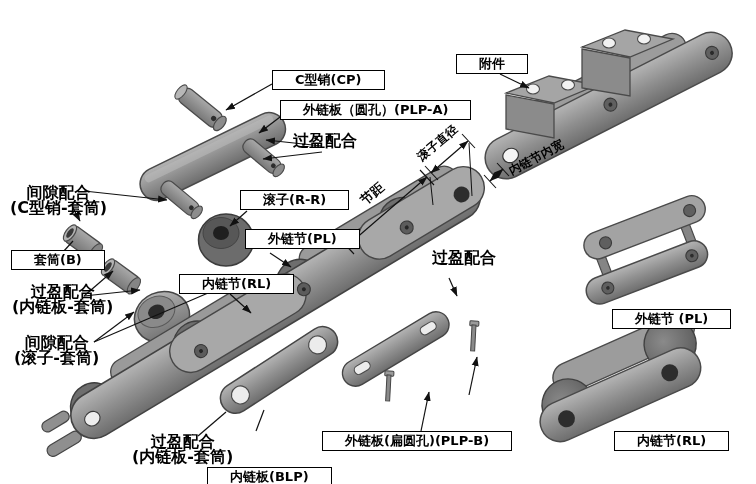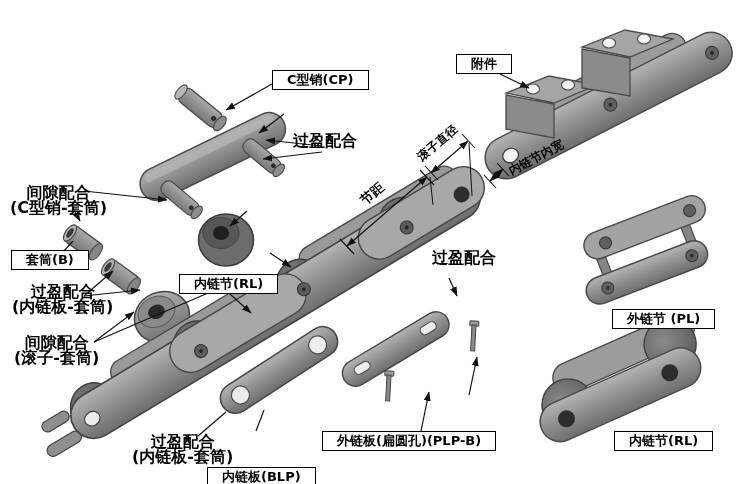--- a/index.html
+++ b/index.html
@@ -1,20 +1,20 @@
 <!DOCTYPE html>
 <html><head>
 <meta charset="utf-8">
 <style>
   html,body{margin:0;padding:0;background:#fff;}
   .stage{position:relative;width:756px;height:484px;background:#fff;overflow:hidden;
          font-family:"DejaVu Sans","Liberation Sans",sans-serif;}
   svg.art{position:absolute;left:0;top:0;z-index:1;}
   .box-label{position:absolute;border:1.6px solid #000;background:#fff;color:#000;
-             font-weight:bold;font-size:13px;line-height:16px;padding:1px 14px;
+             font-weight:bold;font-size:13px;line-height:16px;padding:1px 22px;
              white-space:nowrap;z-index:3;}
   .fit-label{position:absolute;color:#000;font-weight:bold;font-size:16px;line-height:15px;
              text-align:center;white-space:nowrap;z-index:3;}
   .fit-label.left{text-align:left;}
   .dim-text{font-weight:bold;fill:#000;}
 </style>
 </head>
 <body>
 
 <div class="stage">
@@ -223,21 +223,24 @@
 
   <g>
     <line x1="490" y1="181" x2="503" y2="169" stroke="#111" stroke-width="1.2" marker-start="url(#arrS)" marker-end="url(#arrE)"></line>
     <line x1="484" y1="175" x2="496" y2="188" stroke="#111" stroke-width="1.1"></line>
     <line x1="497" y1="163" x2="509" y2="176" stroke="#111" stroke-width="1.1"></line>
     <text class="dim-text" transform="translate(538,161) rotate(-28)" text-anchor="middle" font-size="12">内链节内宽</text>
   </g>
 </svg>
 
 <div class="box-label" style="left:272px;top:70px;">C型销(CP)</div>
+<div class="box-label" style="left:280px;top:100px;">外链板（圆孔）(PLP-A)</div>
 <div class="box-label" style="left:456px;top:54px;">附件</div>
+<div class="box-label" style="left:240px;top:190px;">滚子(R-R)</div>
+<div class="box-label" style="left:245px;top:229px;">外链节(PL)</div>
 <div class="box-label" style="left:11px;top:250px;">套筒(B)</div>
 <div class="box-label" style="left:179px;top:274px;">内链节(RL)</div>
 <div class="box-label" style="left:207px;top:431px;margin-top:36px;">内链板(BLP)</div>
 <div class="box-label" style="left:322px;top:431px;">外链板(扁圆孔)(PLP-B)</div>
 <div class="box-label" style="left:612px;top:309px;">外链节 (PL)</div>
 <div class="box-label" style="left:614px;top:431px;">内链节(RL)</div>
 
 <div class="fit-label" style="left:293px;top:133px;">
   <div>过盈配合</div>
 </div>

